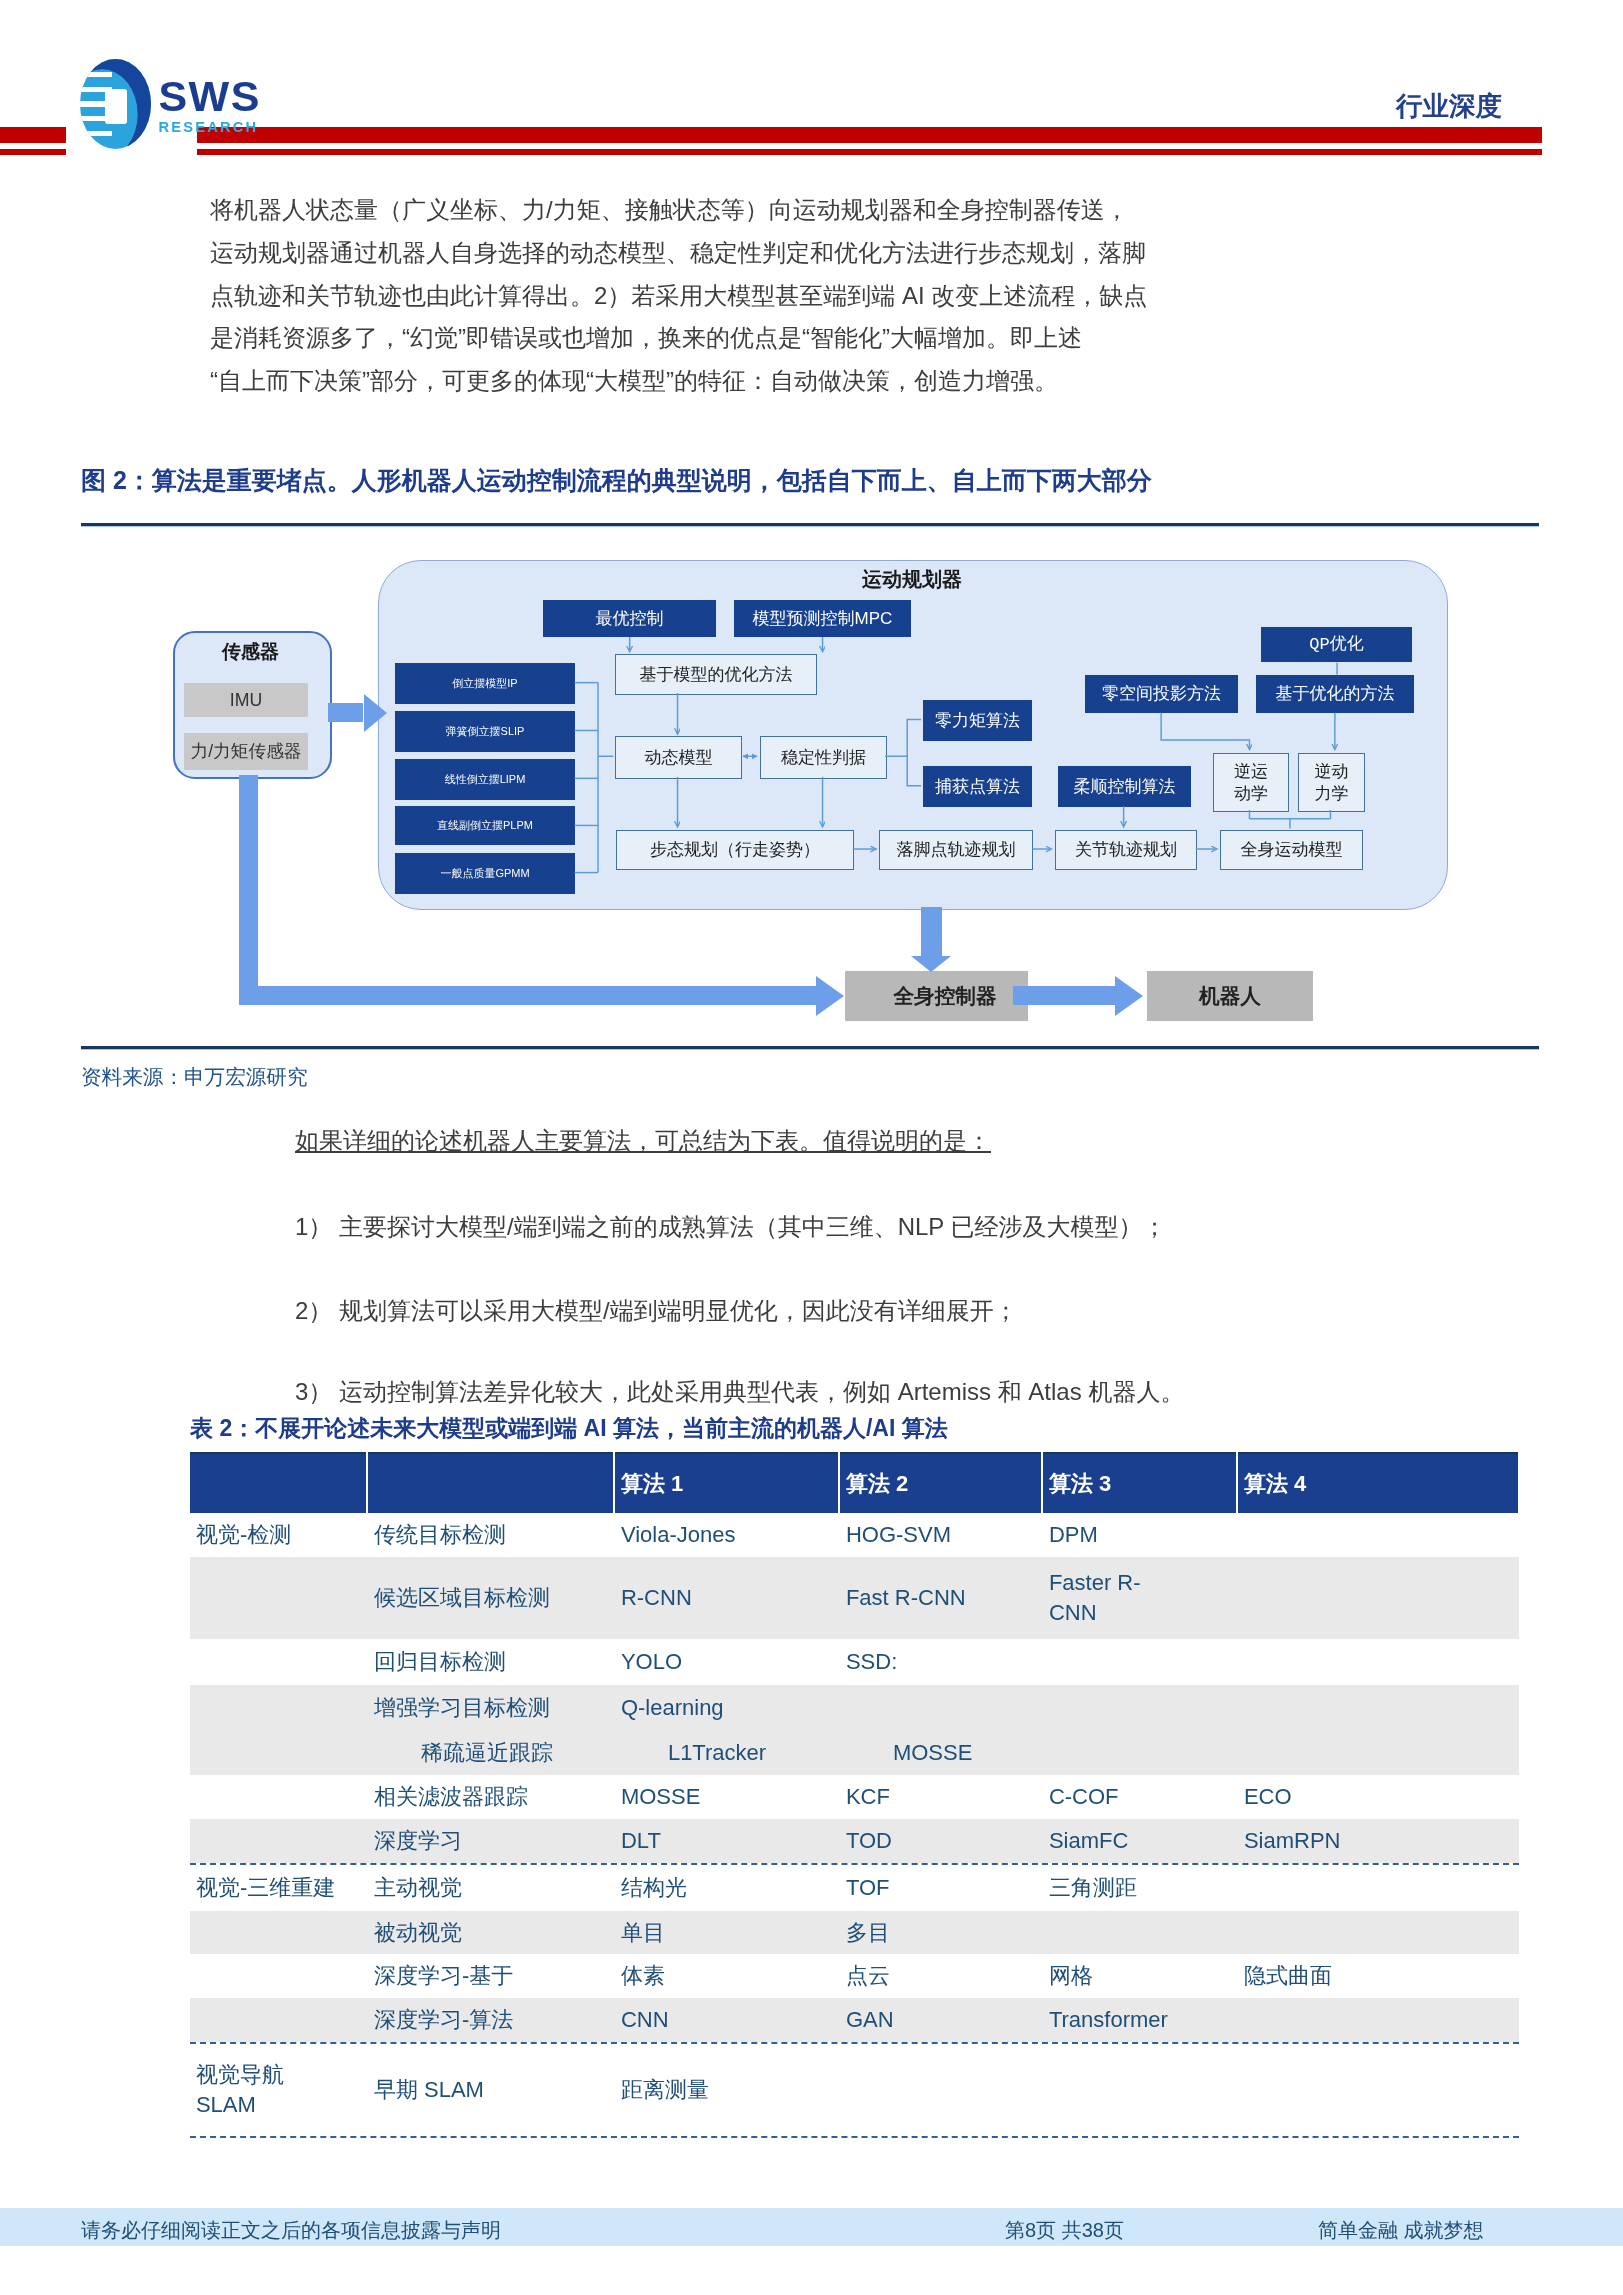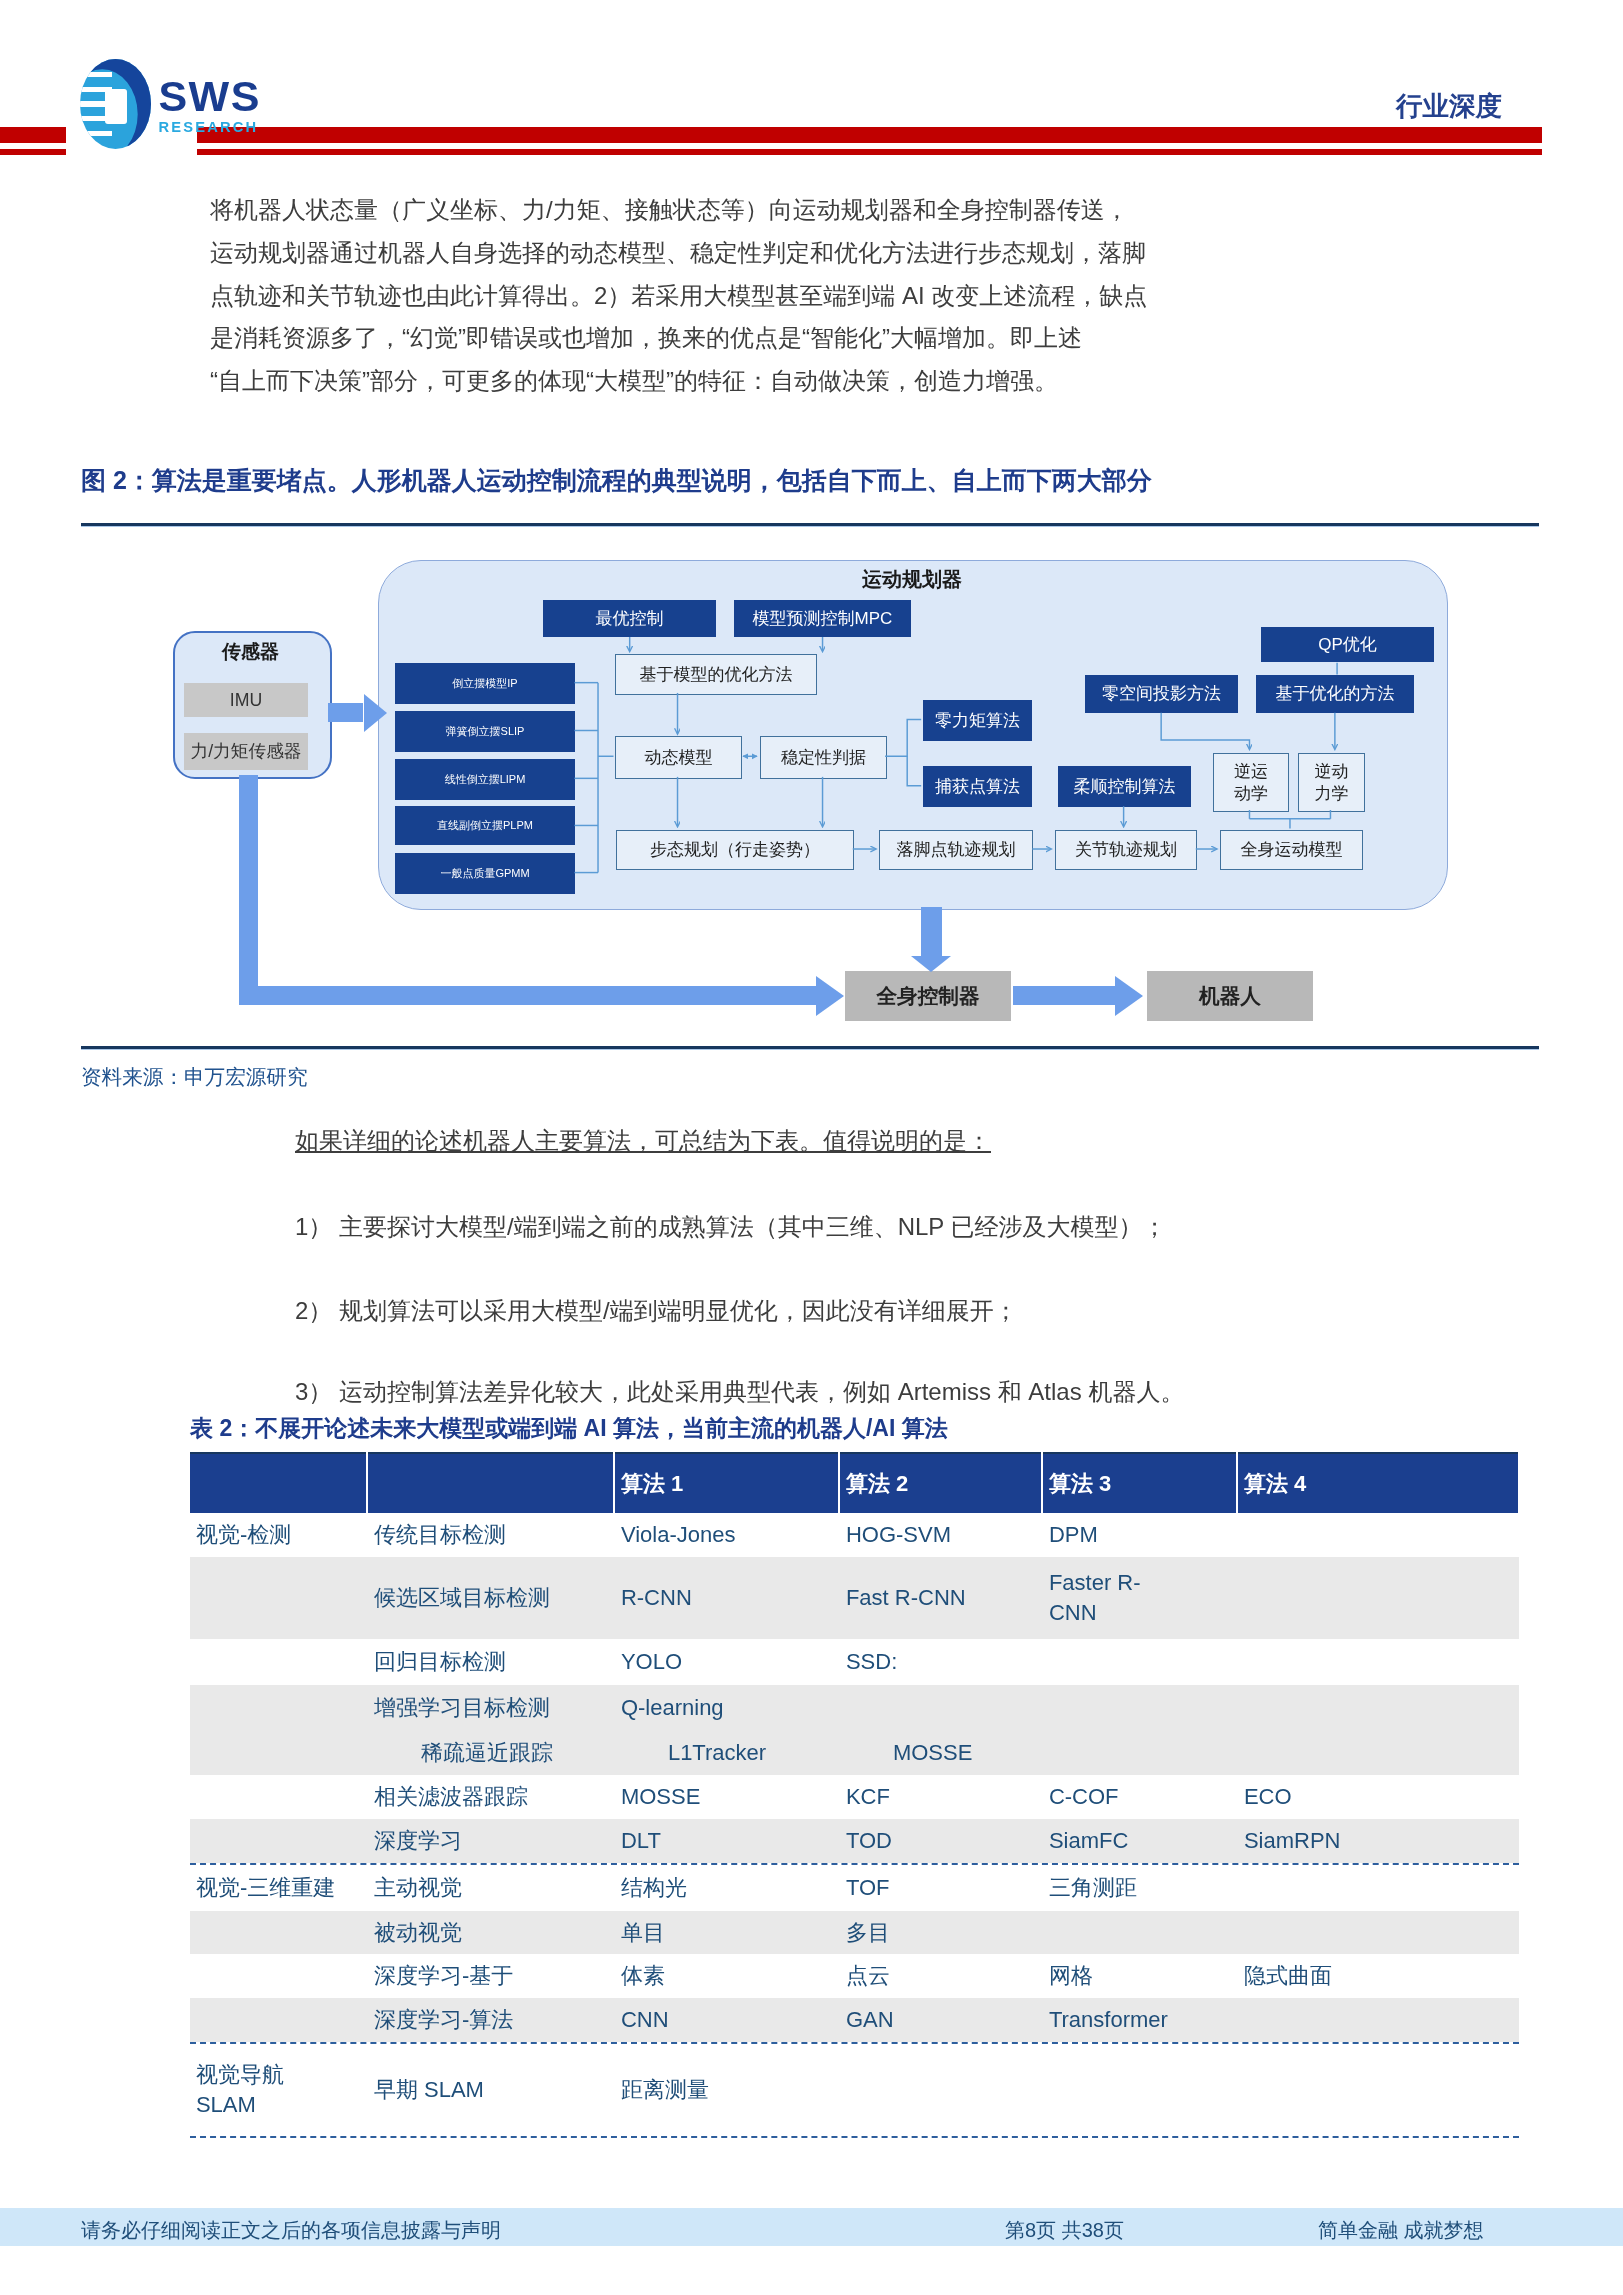--- a/index.html
+++ b/index.html
@@ -88,21 +88,21 @@
   <div class="planner"></div>
   <div class="planner-title">运动规划器</div>
 
   <div class="sensor"></div>
   <div class="sensor-title">传感器</div>
   <div class="nbox graysm" style="left:184px;top:683px;width:124px;height:34px;">IMU</div>
   <div class="nbox graysm" style="left:184px;top:733px;width:124px;height:37px;">力/力矩传感器</div>
 
   <div class="nbox dark" style="left:543px;top:600px;width:173px;height:37px;">最优控制</div>
   <div class="nbox dark" style="left:734px;top:600px;width:177px;height:37px;">模型预测控制MPC</div>
-  <div class="nbox dark" style="left:1261px;top:627px;width:173px;height:35px;">QP优化</div>
+  <div class="nbox dark" style="left:1261px;top:627px;width:151px;height:35px;font-family:Liberation Mono, monospace;">QP优化</div>
   <div class="nbox dark" style="left:1085px;top:675px;width:153px;height:38px;">零空间投影方法</div>
   <div class="nbox dark" style="left:1256px;top:675px;width:158px;height:38px;">基于优化的方法</div>
   <div class="nbox dark small" style="left:395px;top:663px;width:180px;height:41px;">倒立摆模型IP</div>
   <div class="nbox dark small" style="left:395px;top:711px;width:180px;height:41px;">弹簧倒立摆SLIP</div>
   <div class="nbox dark small" style="left:395px;top:759px;width:180px;height:41px;">线性倒立摆LIPM</div>
   <div class="nbox dark small" style="left:395px;top:806px;width:180px;height:39px;text-align:right;">直线副倒立摆PLPM</div>
   <div class="nbox dark small" style="left:395px;top:853px;width:180px;height:41px;">一般点质量GPMM</div>
   <div class="nbox dark" style="left:923px;top:700px;width:109px;height:41px;">零力矩算法</div>
   <div class="nbox dark" style="left:923px;top:766px;width:109px;height:41px;">捕获点算法</div>
   <div class="nbox dark" style="left:1058px;top:766px;width:133px;height:41px;">柔顺控制算法</div>
@@ -112,21 +112,21 @@
   <div class="nbox light" style="left:760px;top:736px;width:125px;height:41px;">稳定性判据</div>
   <div class="nbox light" style="left:1213px;top:753px;width:74px;height:57px;">逆运
 动学</div>
   <div class="nbox light" style="left:1298px;top:753px;width:65px;height:57px;">逆动
 力学</div>
   <div class="nbox light" style="left:616px;top:830px;width:236px;height:38px;">步态规划（行走姿势）</div>
   <div class="nbox light" style="left:879px;top:830px;width:152px;height:38px;">落脚点轨迹规划</div>
   <div class="nbox light" style="left:1055px;top:830px;width:140px;height:38px;">关节轨迹规划</div>
   <div class="nbox light" style="left:1220px;top:830px;width:141px;height:38px;">全身运动模型</div>
 
-  <div class="nbox graybig" style="left:845px;top:971px;width:166px;height:50px;">全身控制器</div>
+  <div class="nbox graybig" style="left:845px;top:971px;width:166px;height:50px;padding-left:17px;">全身控制器</div>
   <div class="nbox graybig" style="left:1147px;top:971px;width:166px;height:50px;">机器人</div>
 
   <div class="thick" style="left:328px;top:703px;width:35px;height:19px;"></div>
   <div class="tri" style="left:364px;top:694px;border-width:19px 0 19px 23.6px;border-left-color:#6d9eea;"></div>
   <div class="thick" style="left:239px;top:775px;width:19px;height:230px;"></div>
   <div class="thick" style="left:239px;top:986px;width:577px;height:19px;"></div>
   <div class="tri" style="left:816px;top:976px;border-width:20px 0 20px 28px;border-left-color:#6d9eea;"></div>
   <div class="thick" style="left:921px;top:907px;width:20.6px;height:49px;"></div>
   <div class="tri" style="left:911px;top:956px;border-width:16px 20px 0 20px;border-top-color:#6d9eea;"></div>
   <div class="thick" style="left:1013px;top:986px;width:102px;height:19px;"></div>

